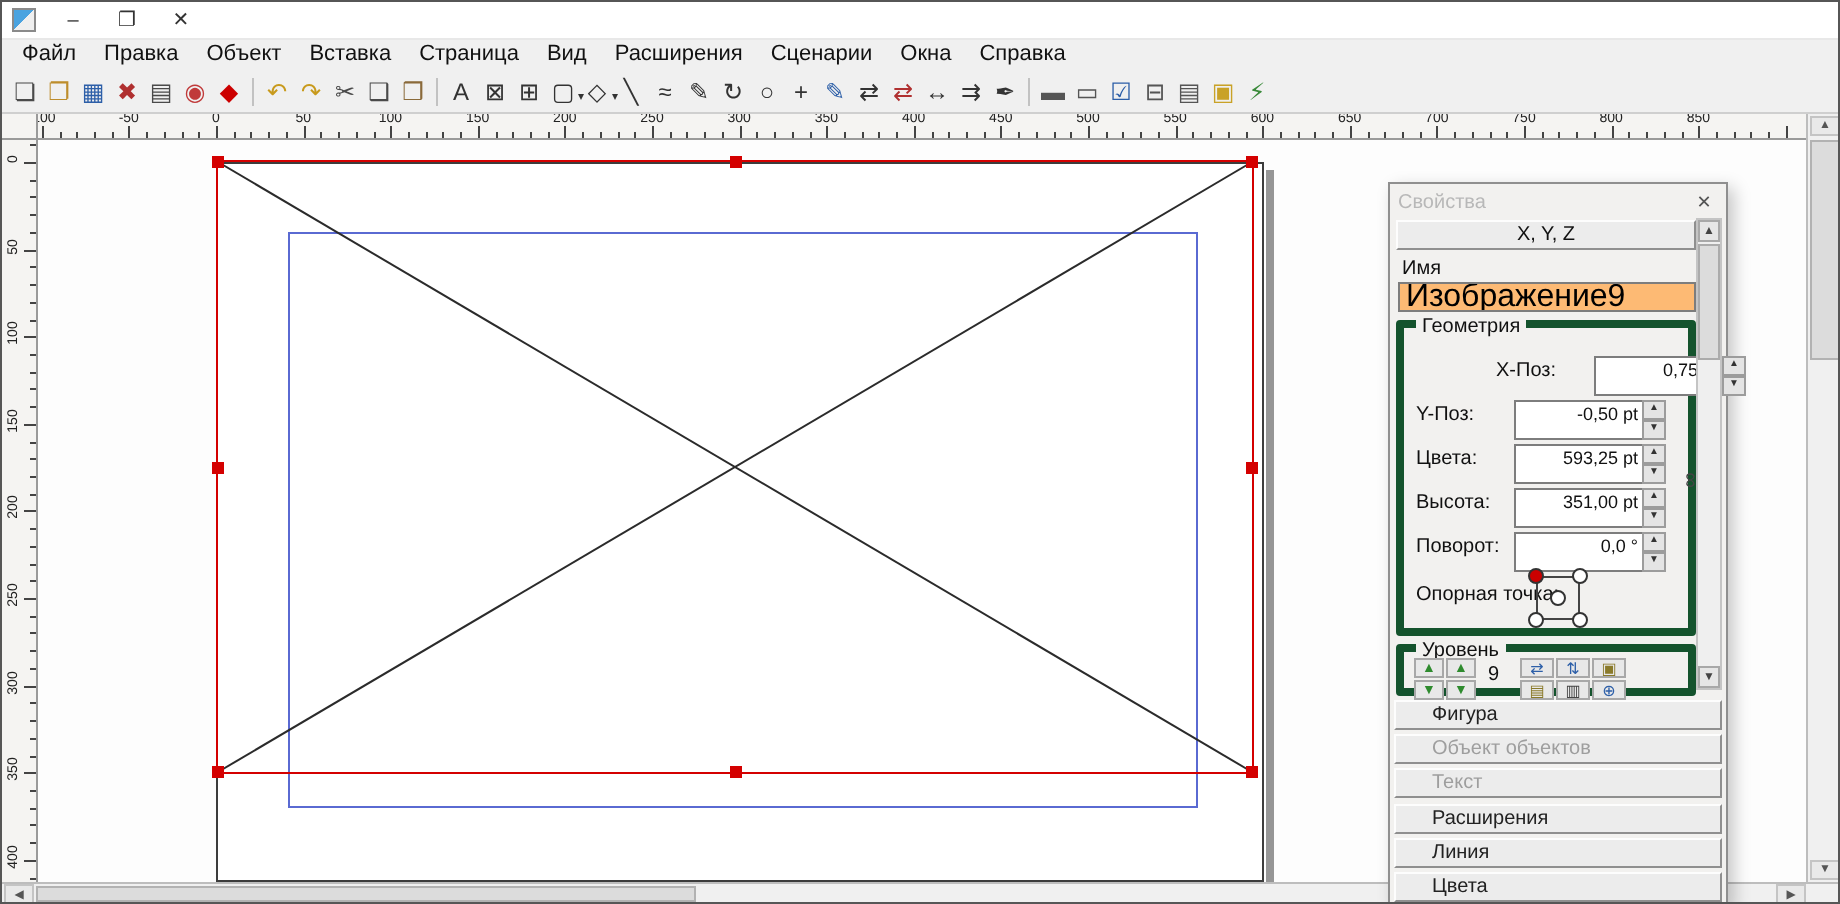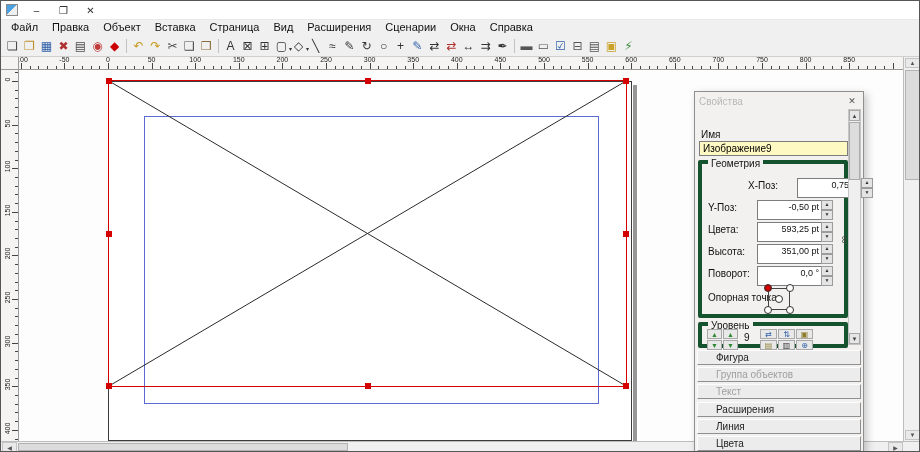--- a/index.html
+++ b/index.html
@@ -44,21 +44,21 @@
   .sc-btn{position:absolute;width:15px;height:10px;display:flex;align-items:center;justify-content:center;font-size:6px;color:#555;background:#e9e9e9;border:1px solid #c4c4c4}
   .v-thumb{position:absolute;left:1px;top:13px;width:15px;height:110px;background:#dcdcdc;border:1px solid #b2b2b2}
   .h-thumb{position:absolute;left:17px;top:1px;width:330px;height:8px;background:#dcdcdc;border:1px solid #b2b2b2}
   
   .palette{position:absolute;left:693px;top:90px;width:170px;height:362px;background:#f2f1ef;border:1px solid #8f8f8f;box-shadow:3px 3px 8px rgba(0,0,0,.22);font-size:10px;z-index:20}
   .p-title{height:15px;display:flex;align-items:flex-end;padding:0 4px;color:#b8b8b8;font-size:10px}
   .p-close{margin-left:auto;width:14px;height:12px;display:flex;align-items:center;justify-content:center;color:#555;font-size:9px}
   .bevel{background:#ececec;border:1px solid;border-color:#fdfdfd #8f8f8f #8f8f8f #fdfdfd}
   .tab-xyz{position:absolute;left:3px;top:18px;width:150px;height:15px;text-align:center;line-height:13px}
   .p-name-label{position:absolute;left:6px;top:37px}
-  .name-input{position:absolute;left:4px;top:49px;width:149px;height:15px;border:1px solid #7d7d7d;background:#fef9c3;font:inherit;font-size:10px;padding:0 3px}
+  .name-input{position:absolute;left:4px;top:49px;width:149px;height:15px;border:1px solid #7d7d7d;background:#fdba74;font:inherit;font-size:16px;padding:0 3px}
   .fs{position:absolute;border:4px solid #14532d;border-radius:2px}
   .fs-legend{position:absolute;top:-6px;left:6px;background:#f2f1ef;padding:0 3px;font-size:10px}
   .fs-geo{left:3px;top:68px;width:150px;height:158px}
   .fs-level{left:3px;top:230px;width:150px;height:26px}
   .prop-row{position:absolute;left:0;height:16px;width:100%}
   .plabel{position:absolute;left:6px;top:2px;white-space:nowrap}
   .spin{position:absolute;left:55px;top:0;display:flex;height:20px}
   .spin-val{width:64px;background:#fff;border:1px solid #7d7d7d;border-right:none;text-align:right;padding:1px 2px 0 0;font-size:9px}
   .spin-btns{display:flex;flex-direction:column;width:12px}
   .spin-btns i{flex:1;font-style:normal;font-size:5px;line-height:7px;text-align:center;background:#e4e4e4;border:1px solid #9c9c9c;color:#333}
@@ -356,20 +356,21 @@
     <span class="sc-btn" style="left:1px;top:0">◀</span>
     <span class="h-thumb"></span>
     <span class="sc-btn" style="right:18px;top:0">▶</span>
   </div>
 
   <div class="palette">
     <div class="p-title">
       <span>Свойства</span>
       <span class="p-close">✕</span>
     </div>
+    <div class="tab-xyz bevel">X, Y, Z</div>
     <div class="p-name-label">Имя</div>
     <input class="name-input" value="Изображение9" style="">
 
     <div class="fs fs-geo">
       <span class="fs-legend">Геометрия</span>
       <div>
           <div class="prop-row" style="top: 14px; margin-left: 40px;">
             <span class="plabel">X-Поз:</span>
             <span class="spin">
               <span class="spin-val">0,75 pt</span>
@@ -452,21 +453,21 @@
     </div>
 
     <div class="p-scroll">
       <span class="ps-btn" style="top:0">▲</span>
       <span class="ps-thumb"></span>
       <span class="ps-btn" style="bottom:0">▼</span>
     </div>
 
     <div>
         <div class="section-btn" style="top: 258px;">Фигура</div>
-        <div class="section-btn disabled" style="top: 275px;">Группа объектов</div>
+        <div class="section-btn disabled" style="top: 275px;">Объект объектов</div>
         <div class="section-btn disabled" style="top: 292px;">Текст</div>
         <div class="section-btn" style="top: 310px;">Расширения</div>
         <div class="section-btn" style="top: 327px;">Линия</div>
         <div class="section-btn" style="top: 344px;">Цвета</div>
       </div>
   </div>
 
 </div>
 
 </body></html>

